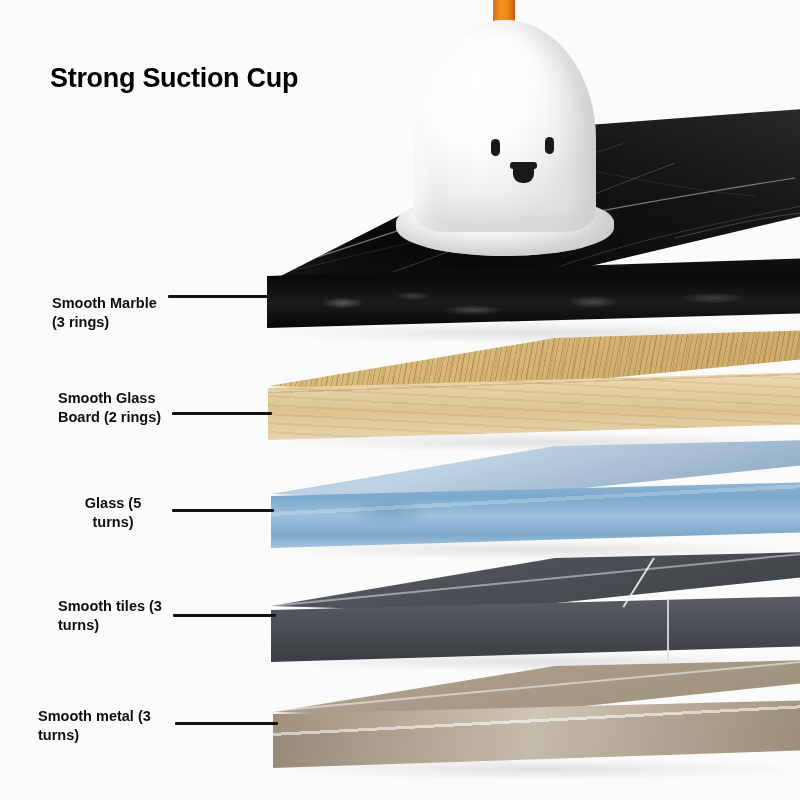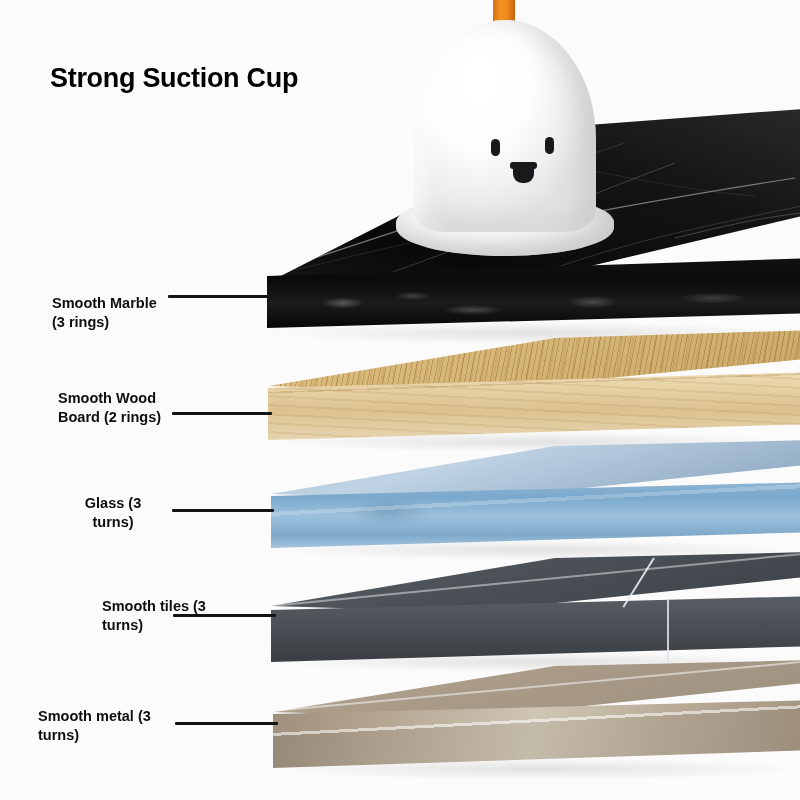--- a/index.html
+++ b/index.html
@@ -264,32 +264,32 @@
     </div>
   </div>
 
   <div class="callout" style="left:52px;top:294px;">
     <span class="ln">Smooth Marble</span>
     <span class="ln">(3 rings)</span>
   </div>
   <div class="leader" style="left:168px;top:295px;width:102px;"></div>
 
   <div class="callout" style="left:58px;top:389px;">
-    <span class="ln">Smooth Wood</span>
+    <span class="ln">Smooth Glass</span>
     <span class="ln">Board (2 rings)</span>
   </div>
   <div class="leader" style="left:172px;top:412px;width:100px;"></div>
 
   <div class="callout" style="left:70px;top:494px;text-align:center;width:86px;">
-    <span class="ln">Glass (3</span>
+    <span class="ln">Glass (5</span>
     <span class="ln">turns)</span>
   </div>
   <div class="leader" style="left:172px;top:509px;width:102px;"></div>
 
-  <div class="callout" style="left:58px;top:597px;width:120px;margin-left:44px;">
+  <div class="callout" style="left:58px;top:597px;width:120px;">
     <span class="ln">Smooth tiles (3</span>
     <span class="ln">turns)</span>
   </div>
   <div class="leader" style="left:173px;top:614px;width:103px;"></div>
 
   <div class="callout" style="left:38px;top:707px;width:135px;">
     <span class="ln">Smooth metal (3</span>
     <span class="ln">turns)</span>
   </div>
   <div class="leader" style="left:175px;top:722px;width:103px;"></div>

